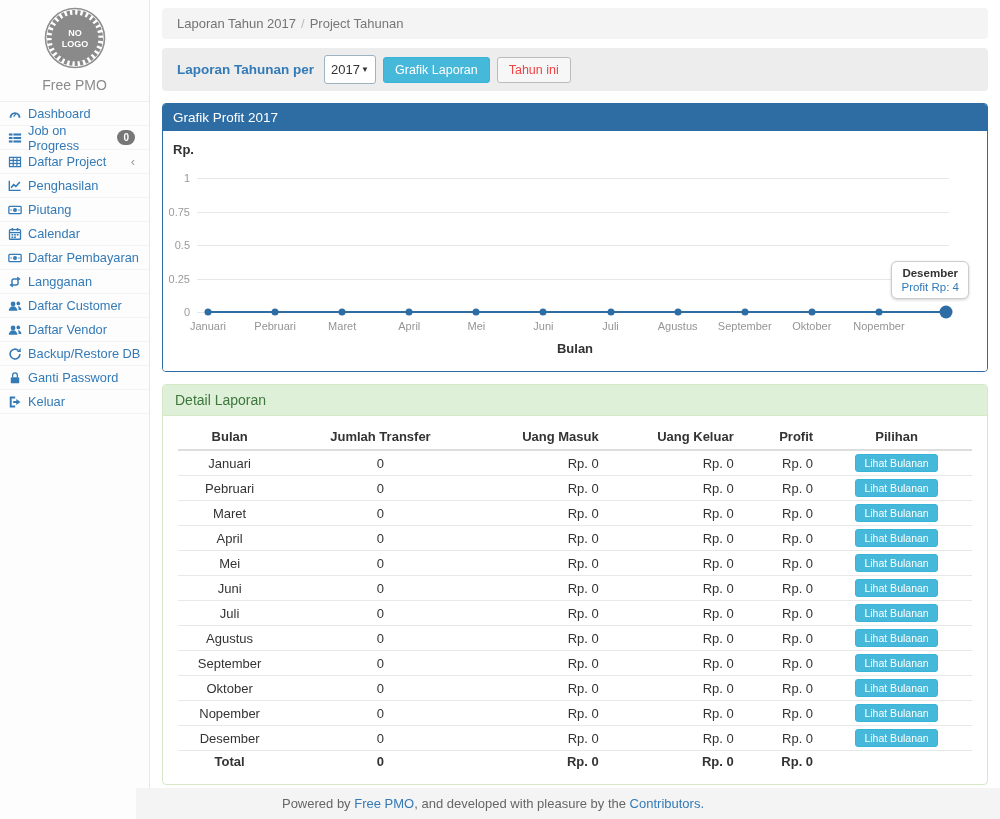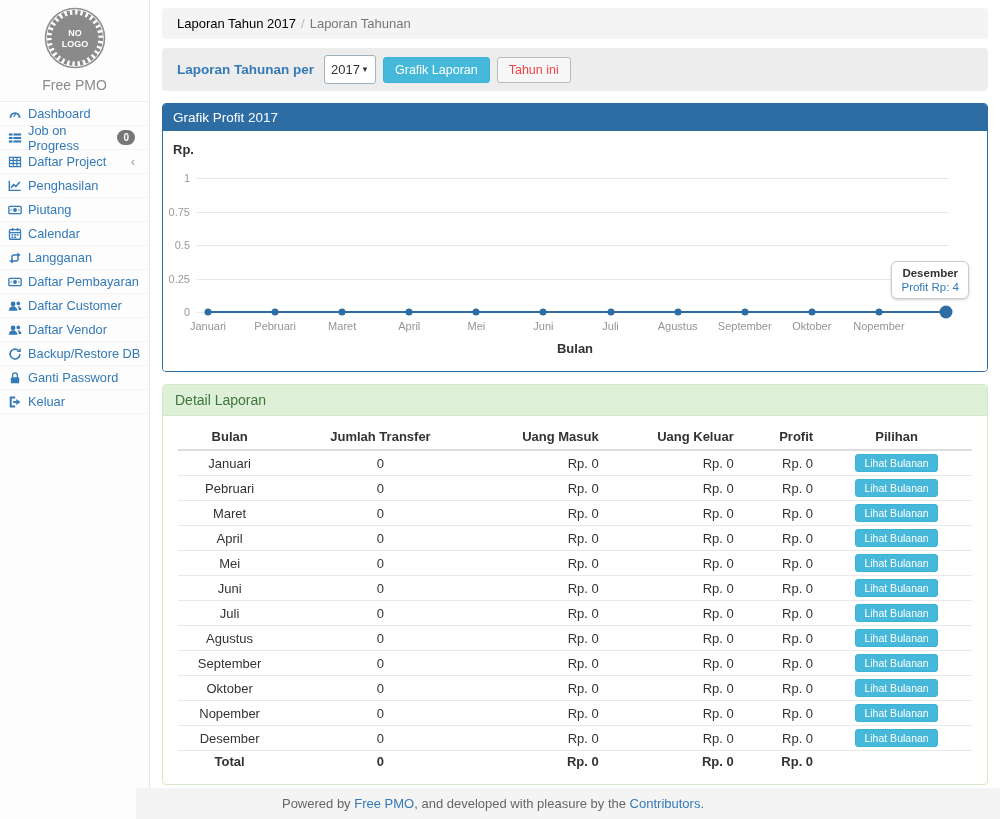--- a/index.html
+++ b/index.html
@@ -21,21 +21,21 @@
   }
   .menu li .mi { flex:0 0 14px; height:14px; display:inline-flex; }
   .menu li .mi svg { width:14px; height:14px; }
   .menu .badge { margin-left:auto; margin-right:6px; background:#777; color:#fff; border-radius:9px; font-size:10px; line-height:13px; padding:1px 6px; font-weight:bold; }
   .menu .chevron { margin-left:auto; margin-right:6px; color:#9a9a9a; font-size:13px; }
 
   
   .main { position:absolute; left:150px; top:0; right:0; padding:8px 12px 0; }
 
   .breadcrumb { background:#f4f4f4; border-radius:4px; padding:8px 15px; margin-bottom:9px; color:#777; }
-  .breadcrumb a { color:#000000; }
+  .breadcrumb a { color:#737373; }
   .breadcrumb .sep { color:#bbb; margin:0 5px; }
 
   .toolbar { background:#ededed; border-radius:4px; height:43px; padding:0 15px; display:flex; align-items:center; gap:7px; margin-bottom:12px; }
   .toolbar-label { color:#337ab7; font-weight:bold; font-size:13.5px; margin-right:3px; }
   .year-select { width:52px; height:29px; background:#fff; border:1px solid #9db4c0; border-radius:3px; display:flex; align-items:center; justify-content:space-between; padding:0 6px; cursor:pointer; }
   .year-select .caret { font-size:8px; color:#333; }
   .btn { border-radius:3px; font-size:12.5px; padding:5px 11px; border:1px solid transparent; cursor:pointer; font-family:inherit; }
   .btn-info { background:#46b8da; border-color:#39b3d7; color:#fff; }
   .btn-default { background:#f7f7f7; border-color:#bbb; color:#ef4444; }
 
@@ -163,38 +163,38 @@
               <rect x="4" y="10.8" width="2" height="1.8"></rect>
               <rect x="7" y="10.8" width="2" height="1.8"></rect>
             </g>
           </svg>
         </span>
         <span>Calendar</span>
       </li>
       <li>
         <span class="mi">
           <svg viewBox="0 0 16 16">
+            <rect x="1" y="3.8" width="14" height="8.4" rx="1" fill="none" stroke="currentColor" stroke-width="1.5"></rect>
+            <circle cx="8" cy="8" r="2.3" fill="currentColor"></circle>
+            <rect x="2.9" y="7.3" width="1.3" height="1.4" fill="currentColor"></rect>
+            <rect x="11.8" y="7.3" width="1.3" height="1.4" fill="currentColor"></rect>
+          </svg>
+        </span>
+        <span>Daftar Pembayaran</span>
+      </li>
+      <li>
+        <span class="mi">
+          <svg viewBox="0 0 16 16">
             <path d="M4.5 10V6.8a2.3 2.3 0 0 1 2.3-2.3H11" fill="none" stroke="currentColor" stroke-width="1.6"></path>
             <path d="M10.5 1.8l4 2.7-4 2.7z" fill="currentColor"></path>
             <path d="M11.5 6v3.2a2.3 2.3 0 0 1-2.3 2.3H5" fill="none" stroke="currentColor" stroke-width="1.6"></path>
             <path d="M5.5 8.8l-4 2.7 4 2.7z" fill="currentColor"></path>
           </svg>
         </span>
         <span>Langganan</span>
-      </li>
-      <li>
-        <span class="mi">
-          <svg viewBox="0 0 16 16">
-            <rect x="1" y="3.8" width="14" height="8.4" rx="1" fill="none" stroke="currentColor" stroke-width="1.5"></rect>
-            <circle cx="8" cy="8" r="2.3" fill="currentColor"></circle>
-            <rect x="2.9" y="7.3" width="1.3" height="1.4" fill="currentColor"></rect>
-            <rect x="11.8" y="7.3" width="1.3" height="1.4" fill="currentColor"></rect>
-          </svg>
-        </span>
-        <span>Daftar Pembayaran</span>
       </li>
       <li>
         <span class="mi">
           <svg viewBox="0 0 16 16">
             <g fill="currentColor">
               <circle cx="5.8" cy="5.6" r="2.7"></circle>
               <path d="M.8 13.4a5 5 0 0 1 10 0z"></path>
               <circle cx="11.8" cy="5" r="2.1"></circle>
               <path d="M11.3 8.3a4 4 0 0 1 4 4.3h-3.2a6.3 6.3 0 0 0-.8-4.3z"></path>
             </g>
@@ -241,21 +241,21 @@
           </svg>
         </span>
         <span>Keluar</span>
       </li>
     </ul>
 </div>
 
 <div class="main">
 
   <div class="breadcrumb">
-    <a href="#">Laporan Tahun 2017</a><span class="sep">/</span><span>Laporan Tahunan</span>
+    <a href="#">Laporan Tahun 2017</a><span class="sep">/</span><span>Project Tahunan</span>
   </div>
 
   <div class="toolbar">
     <span class="toolbar-label">Laporan Tahunan per</span>
     <div class="year-select">
       <span>2017</span>
       <span class="caret">▼</span>
     </div>
     <button class="btn btn-info">Grafik Laporan</button>
     <button class="btn btn-default">Tahun ini</button>

